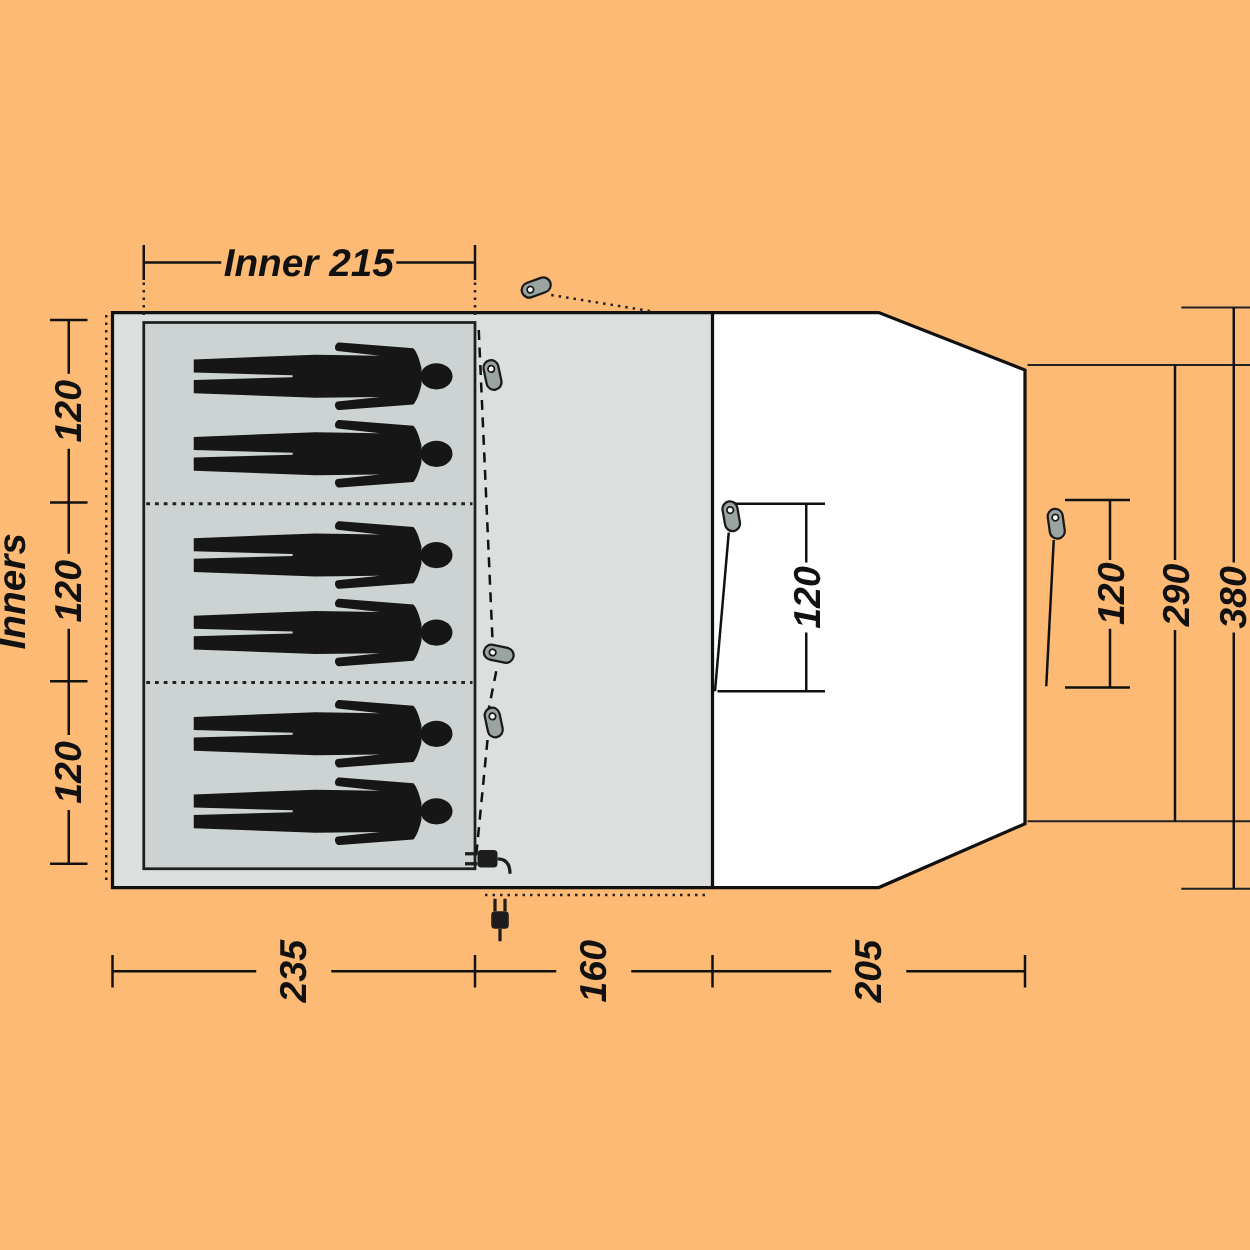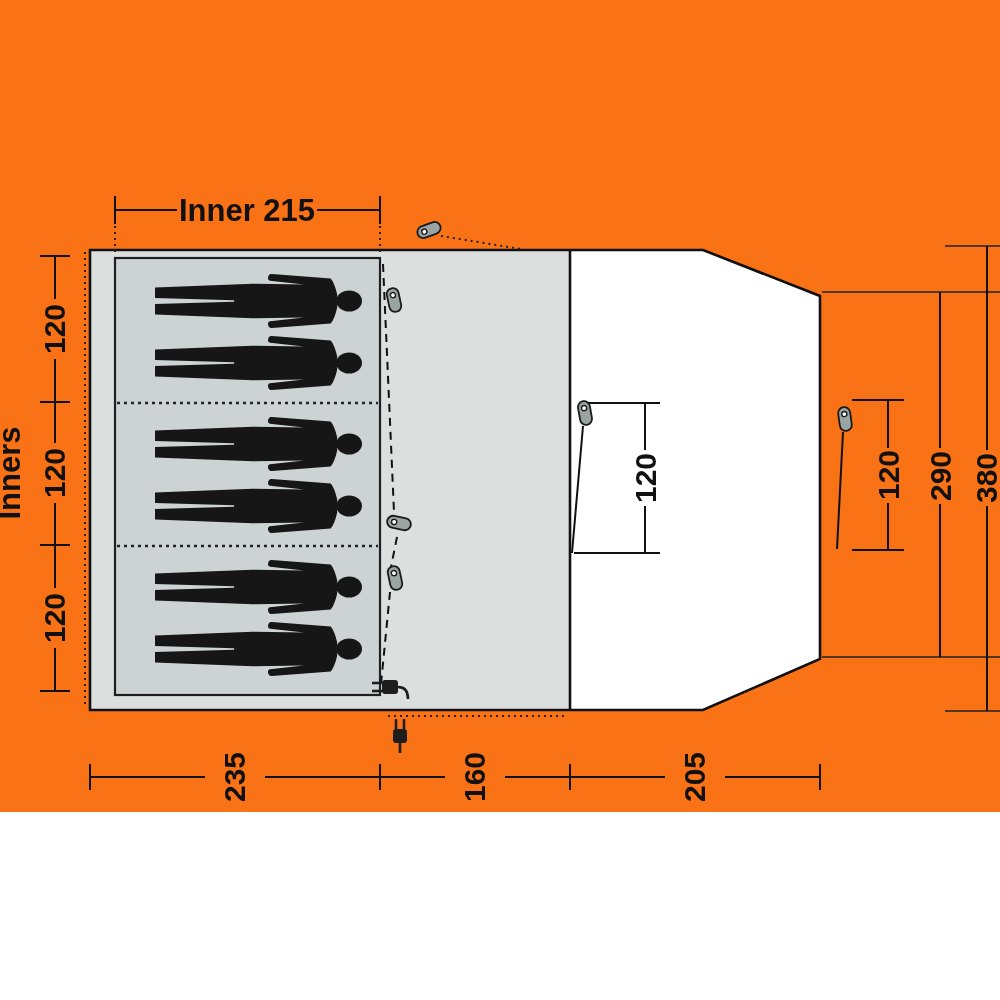--- a/index.html
+++ b/index.html
@@ -1,16 +1,16 @@
 <!DOCTYPE html>
 <html><head>
 <meta charset="utf-8">
 <style>
   html,body{margin:0;padding:0;background:#ffffff;}
-  .canvas{position:relative;width:1000px;height:812px;background:#f97316;overflow:hidden;}
+  .canvas{position:relative;width:1000px;height:1000px;background:#fdba74;overflow:hidden;font-style:italic;}
   svg{display:block;}
   text{font-family:"Liberation Sans","DejaVu Sans",sans-serif;font-weight:bold;fill:#111111;}
   .dim-label{font-size:30px;}
   .big-label{font-size:31px;}
   .dline{stroke:#111111;stroke-width:2;fill:none;}
   .outline{stroke:#111111;stroke-width:2.6;fill:none;}
   .thin{stroke:#222222;stroke-width:1.6;fill:none;}
   .dotted{stroke:#222222;stroke-width:2;stroke-dasharray:2 4;fill:none;}
   .dashed{stroke:#111111;stroke-width:2;stroke-dasharray:8 6;fill:none;}
   .compdiv{stroke:#222222;stroke-width:2.4;stroke-dasharray:3 4;fill:none;}

